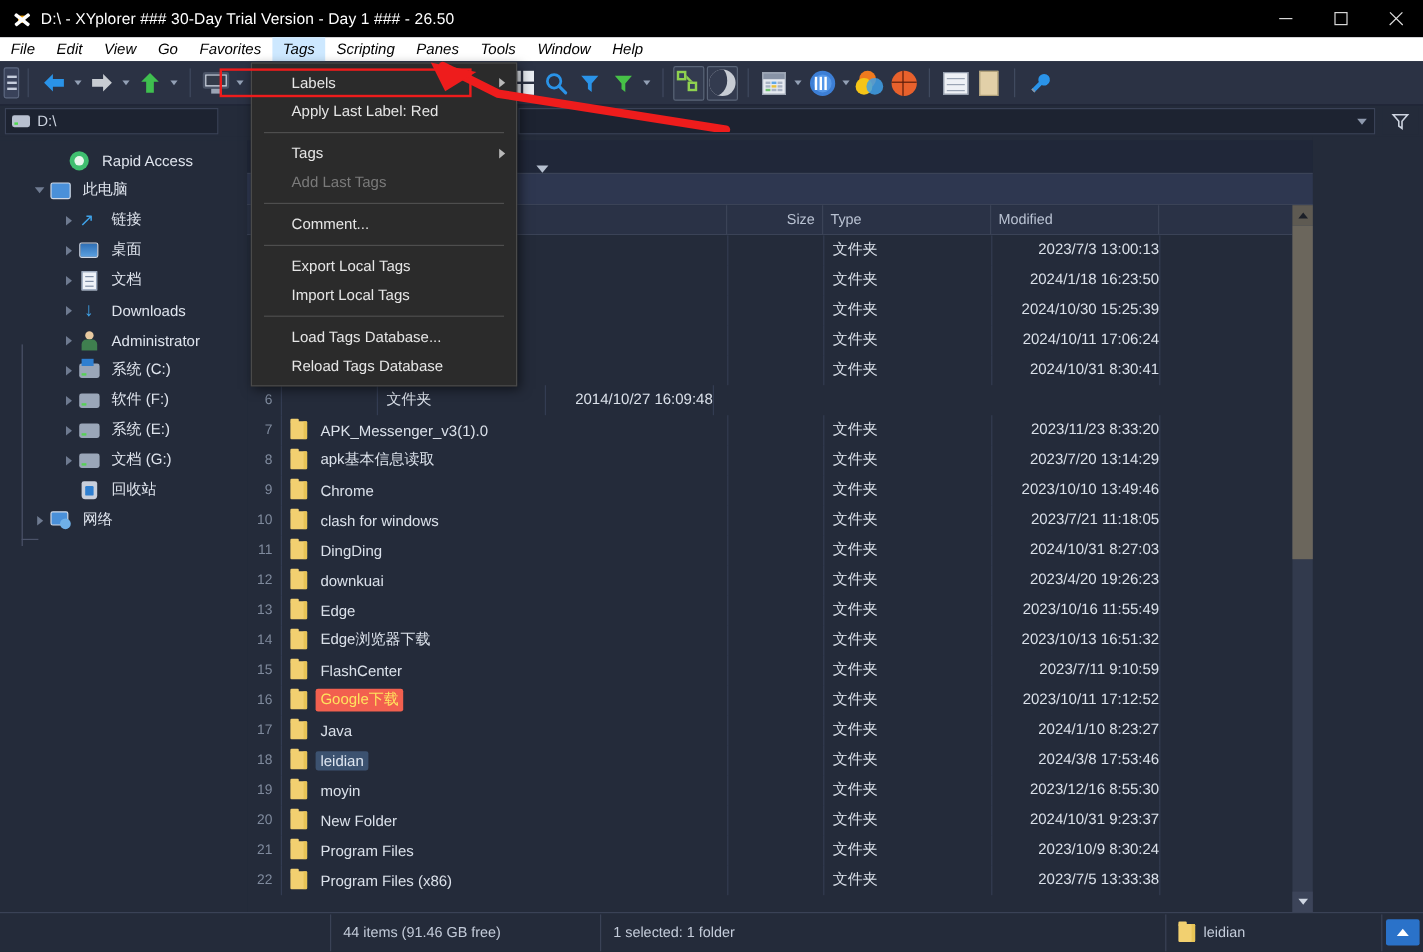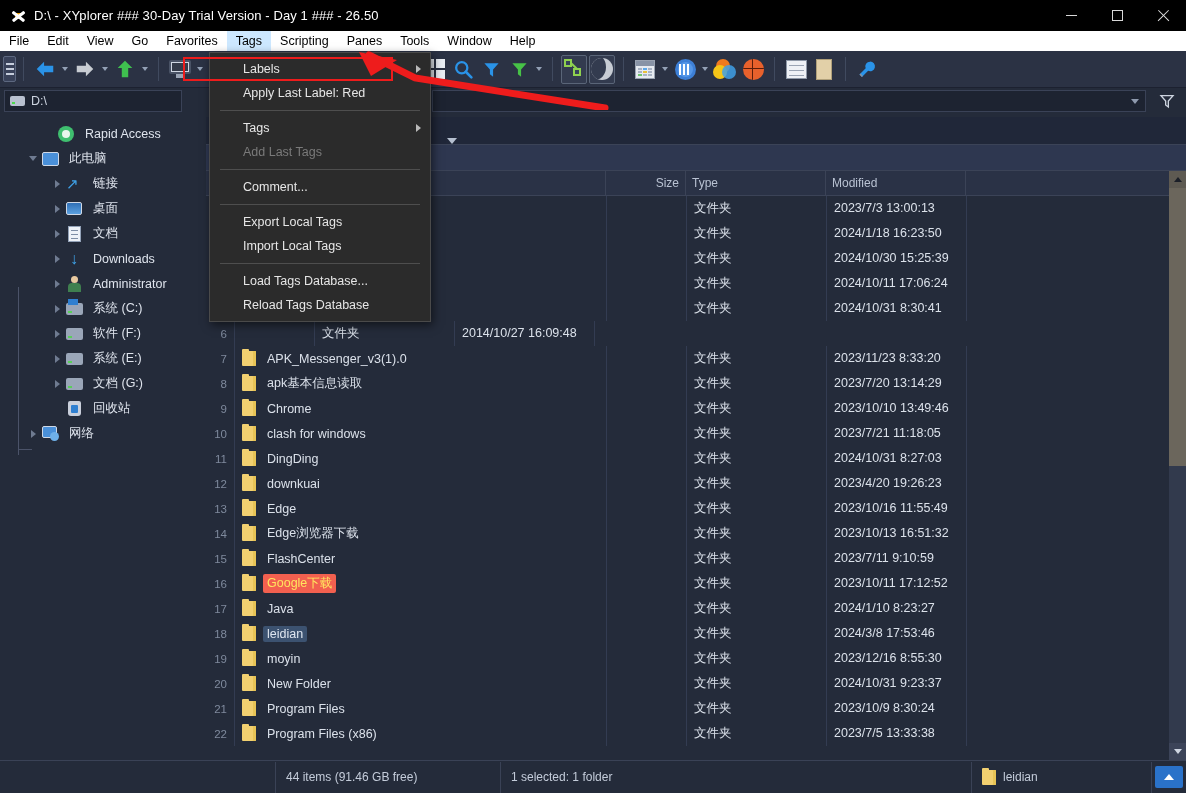--- a/index.html
+++ b/index.html
@@ -3,21 +3,21 @@
 <meta charset="utf-8">
 <style>
   * { box-sizing: border-box; margin: 0; padding: 0; }
   html, body {
     width: 1186px; height: 793px;
     background: #242b3a;
     font-family: "Liberation Sans", sans-serif;
     overflow: hidden;
   }
   #app {
-    position: relative; width: 1186px; height: 793px;
+    position: relative; width: 1094px; height: 793px;
     background: #242b3a;
     color: #d4d9e2;
     font-size: 12.5px;
   }
 
   
   .titlebar {
     position: absolute; left: 0; top: 0; width: 1186px; height: 31px;
     background: #000000;
     display: flex; align-items: center;
@@ -53,21 +53,21 @@
   .wb-x::before { transform: rotate(45deg); }
   .wb-x::after  { transform: rotate(-45deg); }
 
   
   .menubar {
     position: absolute; left: 0; top: 31px; width: 1186px; height: 20px;
     background: #ffffff; display: flex; align-items: center;
     font-size: 12.5px; color: #000000;
   }
   .menu-item {
-    padding: 2px 9px; height: 20px; line-height: 16px; white-space: nowrap; cursor: default;
+    padding: 2px 9px; height: 20px; line-height: 16px; white-space: nowrap; cursor: default; font-style: italic;
   }
   .menu-item.active { background: #cde8ff; }
 
   
   .toolbar {
     position: absolute; left: 0; top: 51px; width: 1186px; height: 37px;
     background: #2b3244; display: flex; align-items: center;
     border-bottom: 1px solid #1c2130;
   }
   .tb-sep { width: 1px; height: 24px; background: #404a5f; margin: 0 7px; flex: none; }
@@ -259,21 +259,21 @@
     overflow: hidden; background: #242b3a;
   }
   .frow { height: 25px; display: flex; align-items: center; font-size: 12.5px; color: #dbe1ea;}
   .frow .idx {
     width: 28px; text-align: right; padding-right: 7px; color: #7f8a9d; font-size: 11.5px; flex: none;
   }
   .frow .namecell { width: 372px; display: flex; align-items: center; gap: 7px; flex: none;
      border-left: 1px solid #333c52; padding-left: 7px; height: 25px;}
   .frow .sizecell { width: 80px; flex: none; text-align: right; border-left: 1px solid #333c52; height:25px;}
   .frow .typecell { width: 140px; flex: none; padding-left: 7px; border-left: 1px solid #333c52; height:25px; line-height: 25px;}
-  .frow .modcell  { width: 140px; flex: none; padding-left: 7px; border-left: 1px solid #333c52; height:25px; line-height: 25px;}
+  .frow .modcell  { width: 140px; flex: none; padding-left: 7px; border-left: 1px solid #333c52; height:25px; line-height: 25px; text-align: right;}
   .frow .tailcell { flex: 1; border-left: 1px solid #333c52; height: 25px;}
   .folder-ic {
     width: 14px; height: 15px; background: #f2d070; border-radius: 1px; position: relative; flex: none;
     box-shadow: inset -3px 0 0 #e8c456;
   }
   .folder-ic::before {
     content:""; position:absolute; left: 0; top: -2px; width: 7px; height: 3px; background: #f2d070; border-radius: 1px 1px 0 0;
   }
   .fname { padding: 1px 4px; border-radius: 2px; white-space: nowrap;}
   .fname.sel { background: #3c5270; color: #dfe6f0; }

